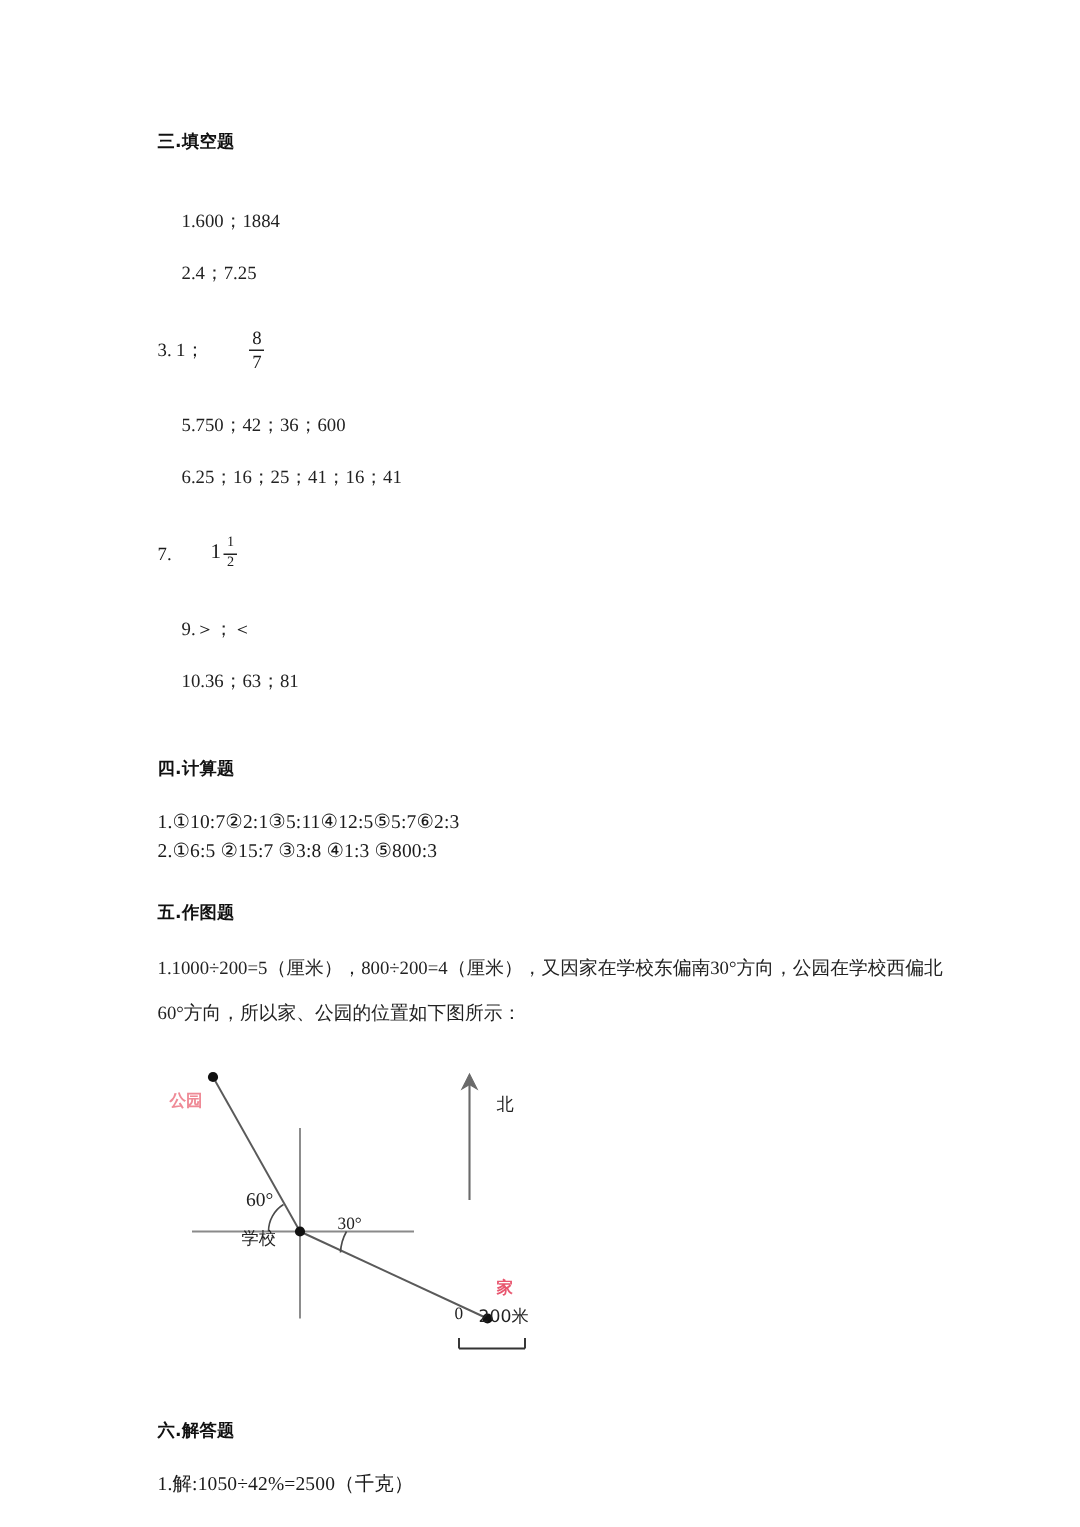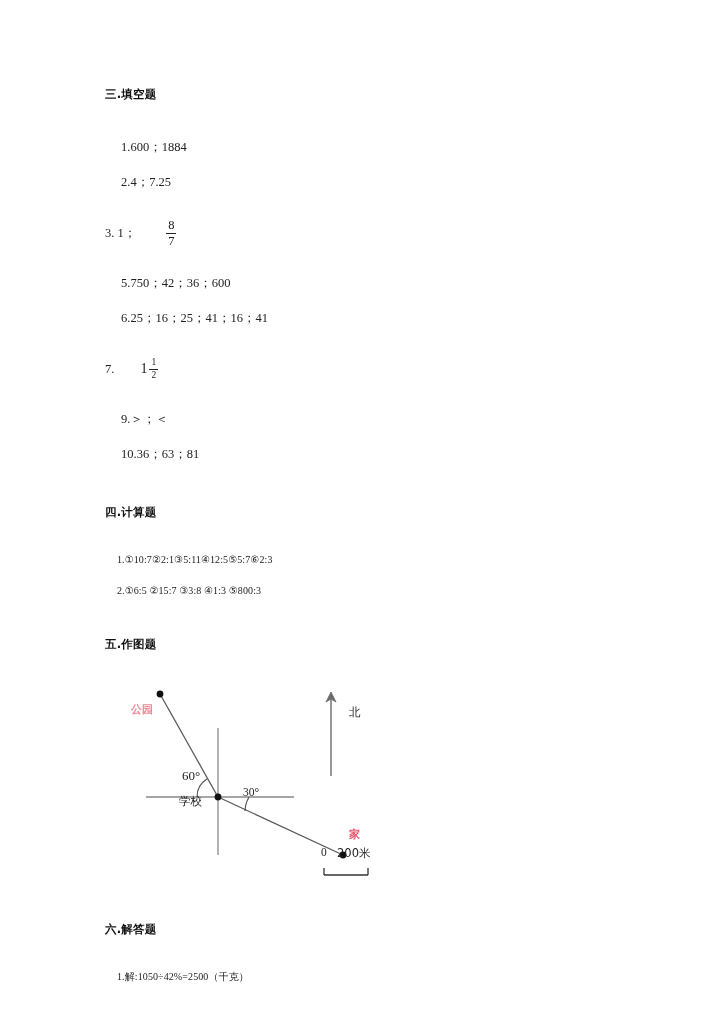--- a/index.html
+++ b/index.html
@@ -84,42 +84,42 @@
     display: inline-flex;
     align-items: center;
     font-size: 14px;
     line-height: 1;
   }
   .mixed .whole { font-size: 14px; margin-right: 1px; }
   .mixed .frac { font-size: 9.5px; }
 
   
   .calc-line {
-    font-size: 10px;
+    font-size: 13px;
     line-height: 19px;
     white-space: nowrap;
-    margin: 12px;
+    margin: 0;
     letter-spacing: 0.1px;
   }
 
   
   .para {
     font-size: 12.5px;
     line-height: 30px;
     color: #222;
     margin: 0;
     max-width: 540px;
   }
 
   
   .figure {
     position: relative;
     width: 300px;
     height: 215px;
-    margin-left: 20px;
+    margin-left: 2px;
   }
   .figure svg { display: block; }
 
   .fig-label {
     position: absolute;
     font-family: "DejaVu Sans", "Liberation Sans", sans-serif;
     font-size: 11px;
     white-space: nowrap;
   }
   .lbl-park { left: 6px;  top: 24px;  color: #ef8a96; font-weight: bold; }
@@ -223,20 +223,21 @@
 
     <div class="calc-line">1.①10:7②2:1③5:11④12:5⑤5:7⑥2:3</div>
     <div class="calc-line">2.①6:5 ②15:7 ③3:8 ④1:3 ⑤800:3</div>
 
     <div class="gap-24"></div>
 
     <div class="sec-head">五.作图题</div>
 
     <div class="gap-14"></div>
 
+    <div class="para">1.1000÷200=5（厘米），800÷200=4（厘米），又因家在学校东偏南30°方向，公园在学校西偏北60°方向，所以家、公园的位置如下图所示：</div>
 
     <div class="gap-12"></div>
 
     <div class="figure">
       <svg width="300" height="215" viewBox="0 0 300 215">
 
         <line x1="21" y1="119" x2="169" y2="119" stroke="#8a8a8a" stroke-width="1.3"></line>
 
         <line x1="93" y1="50" x2="93" y2="177" stroke="#8a8a8a" stroke-width="1.3"></line>
 

